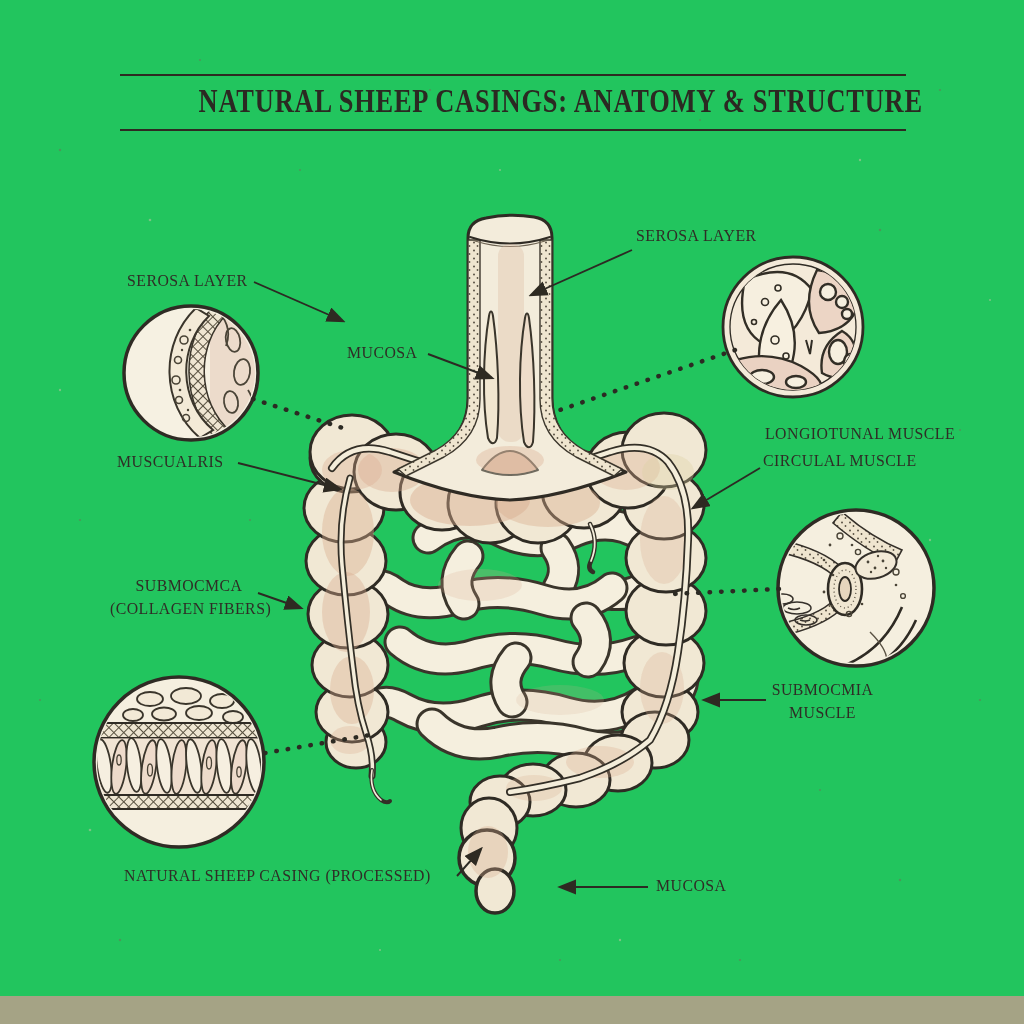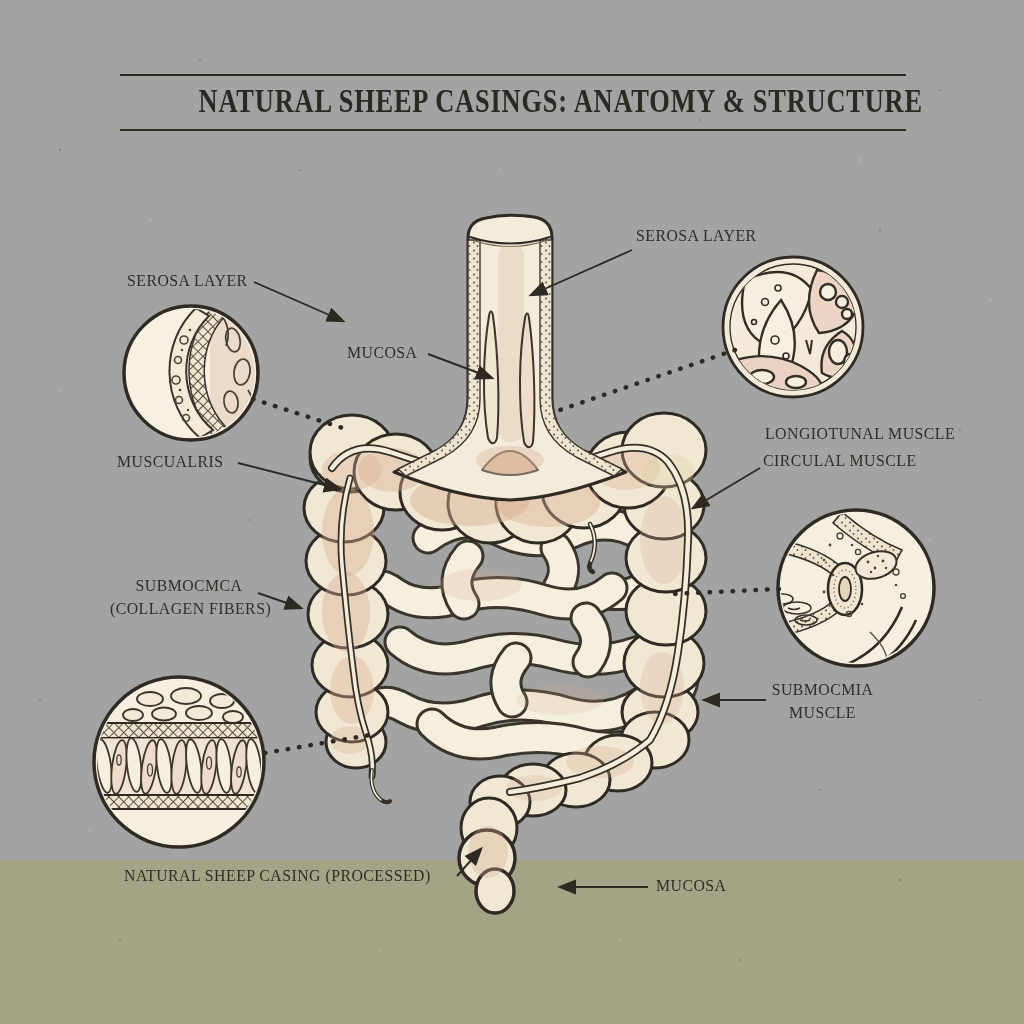--- a/index.html
+++ b/index.html
@@ -1,18 +1,18 @@
 <!DOCTYPE html>
 <html><head>
 <meta charset="utf-8">
 <style>
   html,body{margin:0;padding:0;}
   body{width:1024px;height:1024px;overflow:hidden;background:#a5a385;
        font-family:"Liberation Serif","DejaVu Serif",serif;}
-  .stage{position:relative;width:1024px;height:860px;background:#a3a3a3;}
+  .stage{position:relative;width:1024px;height:996px;background:#22c55e;}
   .rule{position:absolute;left:120px;width:786px;height:0;border-top:2.5px solid #2e2a22;}
   .rule.top{top:74px;} .rule.bottom{top:129px;}
   .title{position:absolute;left:120px;top:83px;width:786px;text-align:center;
          font-size:33px;font-weight:700;letter-spacing:1px;color:#2b2922;
          white-space:nowrap;transform:scaleX(.80);transform-origin:center;}
   .lbl{position:absolute;font-size:17px;letter-spacing:.5px;color:#2f2d26;
        white-space:nowrap;transform:scaleX(.93);transform-origin:left center;}
   .lbl.center{text-align:center;line-height:23px;transform-origin:center;}
   svg{position:absolute;left:0;top:0;}
 </style>

